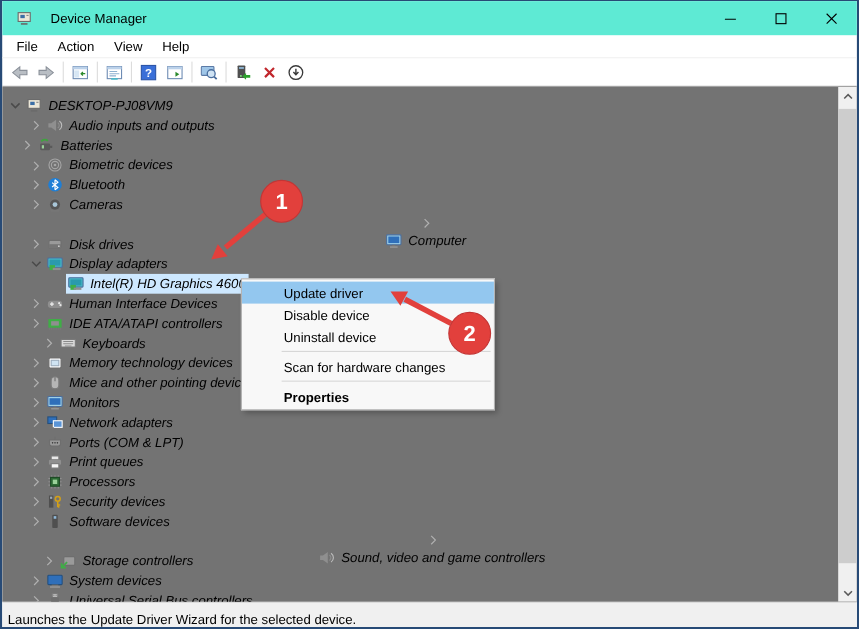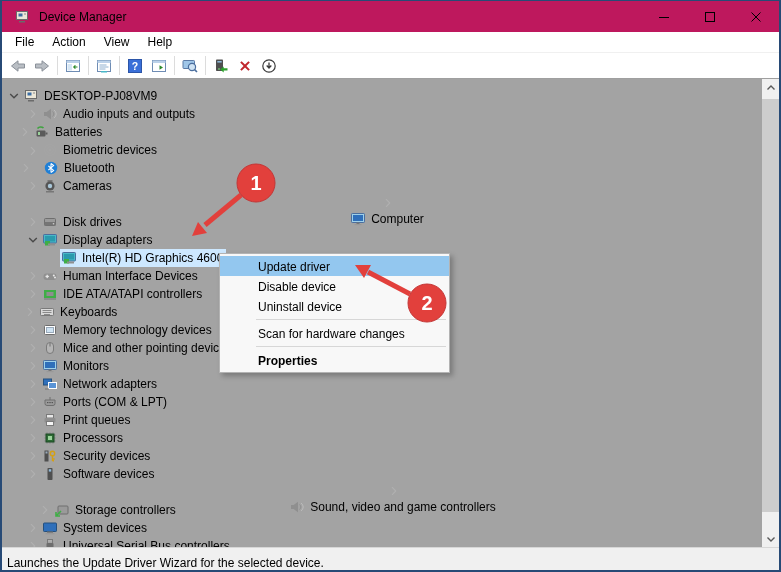--- a/index.html
+++ b/index.html
@@ -3,35 +3,35 @@
 <meta charset="utf-8">
 <style>
   :root{
     --border:#274a76; --hl:#93c7ef; --sel:#cde8ff; --red:#e2403c;
   }
   *{box-sizing:border-box;}
   body{margin:0;background:#fff;font-family:"Liberation Sans",sans-serif;color:#000;}
   .window{position:relative;width:781px;height:572px;border:2px solid var(--border);
     border-top-width:1px;background:#fff;overflow:hidden;}
   
-  .titlebar{height:31px;display:flex;align-items:center;background:#be185d;}
+  .titlebar{height:31px;display:flex;align-items:center;background:#5eead4;gap:7px;}
   .title-icon{margin-left:12px;}
   .title-text{margin-left:9px;font-size:12px;}
   .controls{margin-left:auto;display:flex;height:100%;}
   .ctrl{width:46px;height:100%;display:flex;align-items:center;justify-content:center;}
   
   .menubar{height:21px;display:flex;align-items:flex-start;padding-left:4px;font-size:12px;
     border-bottom:1px solid #f0f0f0;}
   .menu-item{padding:2px 9px;line-height:16px;}
   
   .toolbar{height:26px;display:flex;align-items:center;padding-left:4px;border-bottom:1px solid #9f9f9f;}
   .tb-btn{width:24px;height:23px;display:flex;align-items:center;justify-content:center;}
   .tb-sep{width:1px;height:19px;background:#dcdcdc;margin:0 3px;}
   
-  .content{position:relative;height:468px;background:#a3a3a3;overflow:hidden;}
+  .content{position:relative;height:468px;background:#737373;overflow:hidden;font-style:italic;}
   .tree{position:absolute;left:0;top:0;right:17px;bottom:0;overflow:hidden;padding-top:8px;}
   .tree-row{height:18px;display:flex;align-items:center;font-size:12px;white-space:nowrap;}
   .expander,.exp-spacer{width:16px;height:16px;flex:none;display:flex;align-items:center;justify-content:center;}
   .rowsel{display:flex;align-items:center;height:18px;padding:0 3px 0 0;}
   .rowsel.sel{background:var(--sel);}
   .rowsel .ic{margin:0 5px 0 1px;}
   .ic{width:16px;height:16px;flex:none;display:inline-flex;align-items:center;justify-content:center;}
   
   .scrollbar{position:absolute;top:0;right:0;width:17px;height:100%;background:#f0f0f0;}
   .sb-btn{position:absolute;left:0;width:17px;height:17px;display:flex;align-items:center;justify-content:center;}
@@ -257,21 +257,21 @@
             <span class="ic">
               <svg width="16" height="16" viewBox="0 0 16 16">
                 <circle cx="8" cy="8" r="5.5" fill="none" stroke="#a5a5a5"></circle>
                 <circle cx="8" cy="8" r="3.3" fill="none" stroke="#a5a5a5"></circle>
                 <circle cx="8" cy="8" r="1.2" fill="#a5a5a5"></circle>
               </svg>
             </span>
             <span>Biometric devices</span>
           </span>
         </div>
-        <div class="tree-row" style="padding-left: 16px; gap: 8px;">
+        <div class="tree-row" style="padding-left: 23px;">
           <span class="ic expander">
             <svg width="16" height="16" viewBox="0 0 16 16">
               <path d="M6 4.2 9.8 8 6 11.8" stroke="#b0b0b0" stroke-width="1.1" fill="none"></path>
             </svg>
           </span>
           <span class="rowsel">
             <span class="ic">
               <svg width="16" height="16" viewBox="0 0 16 16">
                 <circle cx="8" cy="8" r="6.2" fill="#1f7fd6"></circle>
                 <path d="M8 3.4v9.2M8 3.4l2.6 2.2L5.4 10M8 12.6l2.6-2.2L5.4 6" stroke="#fff" stroke-width="1.1" fill="none"></path>
@@ -394,21 +394,21 @@
             <span class="ic">
               <svg width="16" height="16" viewBox="0 0 16 16">
                 <rect x="2" y="4" width="12" height="8" fill="#3fae46"></rect>
                 <rect x="4.5" y="6" width="7" height="4" fill="#8f8f8f"></rect>
                 <path d="M3 12v2M5 12v2M7 12v2M9 12v2M11 12v2M13 12v2" stroke="#777"></path>
               </svg>
             </span>
             <span>IDE ATA/ATAPI controllers</span>
           </span>
         </div>
-        <div class="tree-row" style="padding-left: 20px;">
+        <div class="tree-row" style="padding-left: 20px; margin-left: 15px;">
           <span class="ic expander">
             <svg width="16" height="16" viewBox="0 0 16 16">
               <path d="M6 4.2 9.8 8 6 11.8" stroke="#b0b0b0" stroke-width="1.1" fill="none"></path>
             </svg>
           </span>
           <span class="rowsel">
             <span class="ic">
               <svg width="16" height="16" viewBox="0 0 16 16">
                 <rect x="1.5" y="4.5" width="13" height="7" rx=".8" fill="#d9d9d9" stroke="#7a7a7a"></rect>
                 <path d="M3.5 6.5h9M3.5 8.5h9M5 10.5h6" stroke="#8a8a8a"></path>

